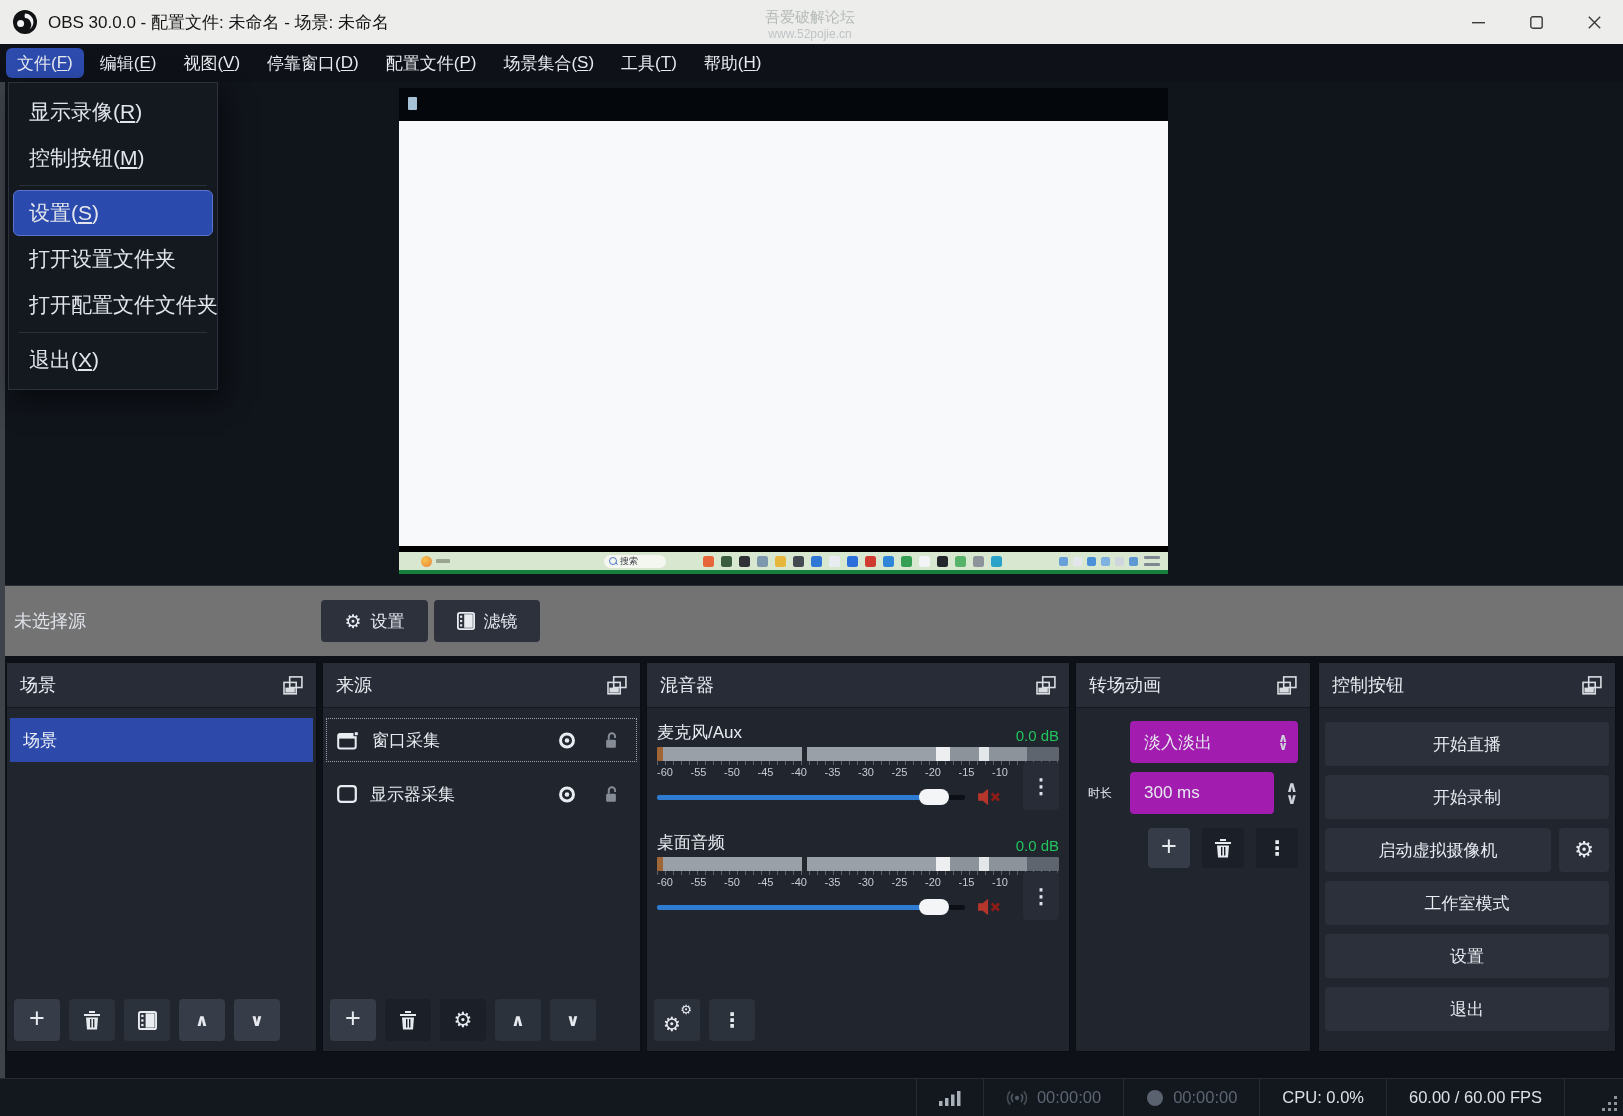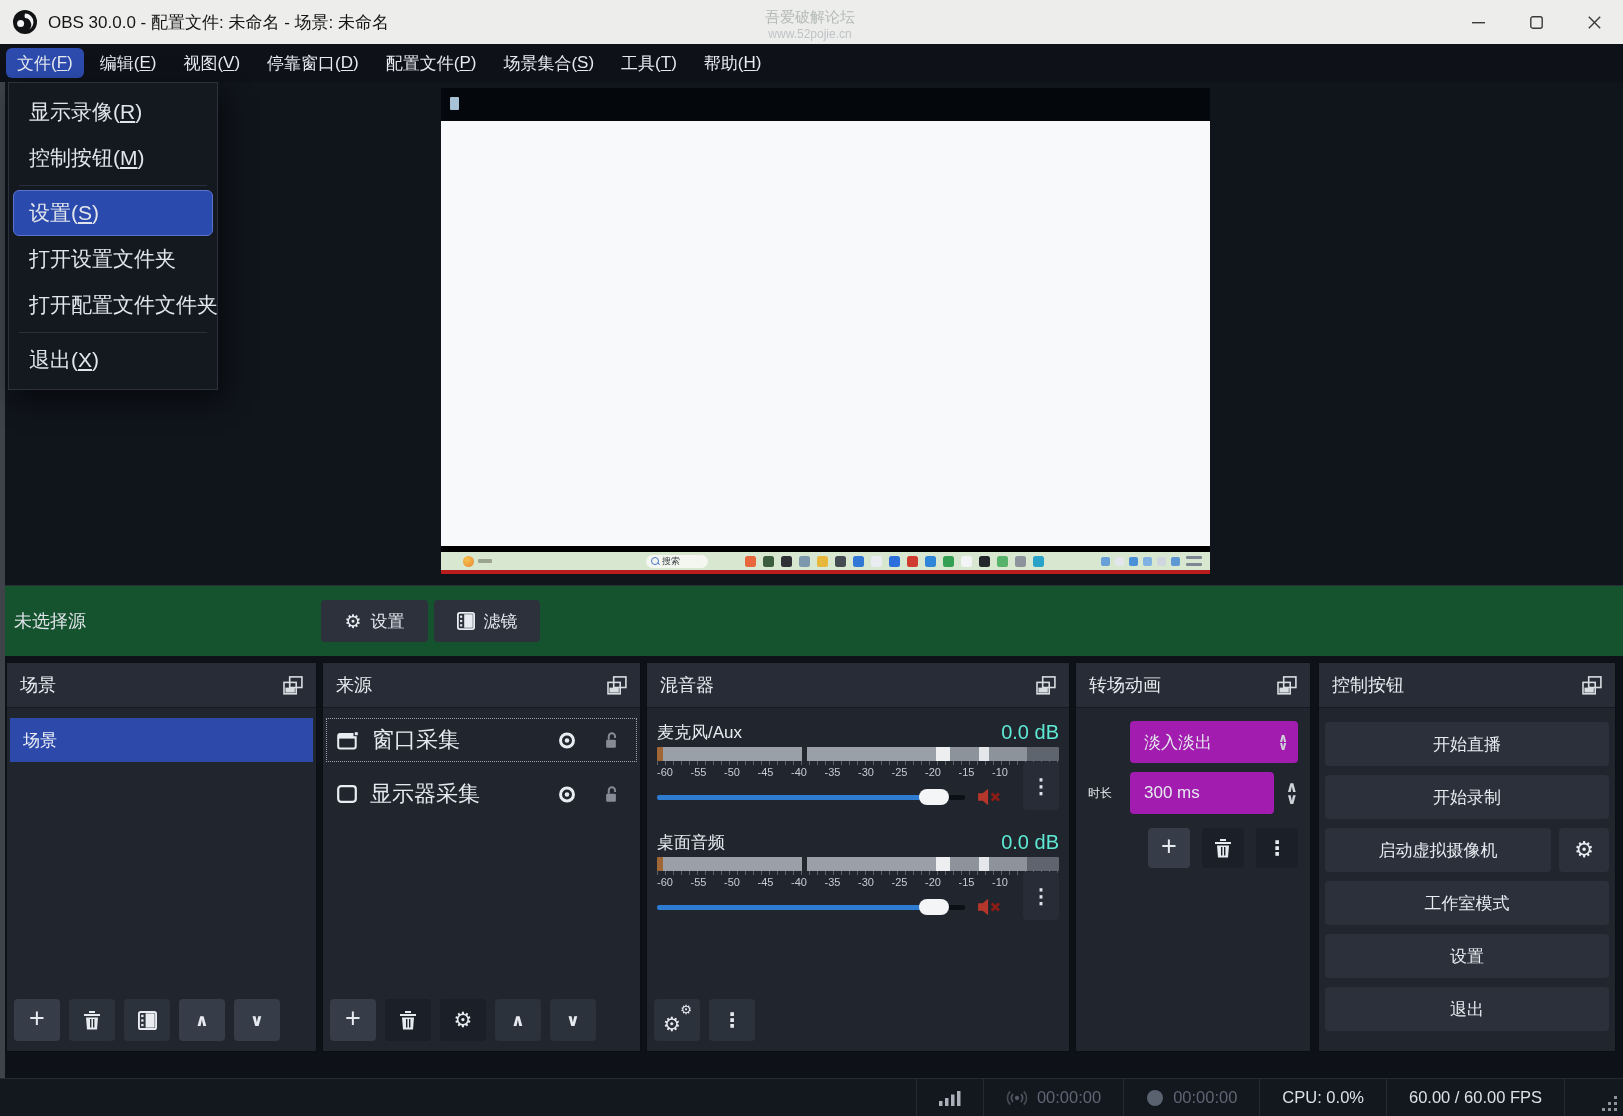--- a/index.html
+++ b/index.html
@@ -32,21 +32,21 @@
              border:1px solid #2c313b;box-sizing:border-box;padding:6px 0;z-index:50;
              box-shadow:6px 10px 24px rgba(0,0,0,.55);}
   .fm-item{height:44px;display:flex;align-items:center;padding:0 15px;margin:0 4px;
            color:#e2e6ec;font-size:21px;border-radius:6px;border:1px solid transparent;white-space:nowrap;}
   .fm-item.sel{background:#2b4aad;border-color:#5b74cf;}
   .fm-sep{height:1px;background:#2a2f39;margin:4px 10px;}
 
   
   .canvas{position:absolute;left:0;top:82px;width:1623px;height:503px;background:#10141b;}
   .edge-strip{position:absolute;left:0;top:82px;width:5px;height:996px;background:#3e434a;z-index:5;}
-  .preview{position:absolute;left:399px;top:88px;width:769px;height:486px;background:#b91c1c;cursor:default;margin-left:42px;}
+  .preview{position:absolute;left:399px;top:88px;width:769px;height:486px;background:#15803d;cursor:default;}
   .cap-titlebar{position:relative;height:33px;background:#04070c;}
   .cap-icon{position:absolute;left:9px;top:9px;width:9px;height:13px;background:#a7c2d6;border-radius:1px;}
   .cap-body{height:425px;background:#f7f9fb;}
   .cap-strip{height:6px;background:#000;}
   .cap-taskbar{position:relative;height:18px;background:#d8e7cf;display:flex;align-items:center;}
   .tb-weather{position:absolute;left:22px;top:4px;width:11px;height:11px;border-radius:50%;
               background:radial-gradient(circle at 35% 35%,#f6c04a,#e8863a);}
   .tb-weather-bar{position:absolute;left:37px;top:7px;width:14px;height:4px;background:#9aa48f;border-radius:1px;}
   .tb-search{position:absolute;left:205px;top:2.5px;height:13px;width:62px;background:#f4f7f0;border-radius:7px;
              display:flex;align-items:center;gap:3px;padding:0 5px;box-sizing:border-box;}
@@ -54,21 +54,21 @@
   .tb-search-ic:after{content:"";position:absolute;left:5px;top:5px;width:3px;height:1.4px;background:#4a77c8;transform:rotate(45deg);}
   .tb-search-label{font-size:9px;color:#3c4146;line-height:1;}
   .tb-icons{position:absolute;left:300px;top:3.5px;display:flex;}
   .tb-icons i{width:11px;height:11px;border-radius:2.5px;display:inline-block;margin:0 3.5px;}
   .tb-tray{position:absolute;right:28px;top:4.5px;display:flex;align-items:center;}
   .tb-tray i{width:9px;height:9px;border-radius:2px;display:inline-block;margin:0 2.5px;}
   .tb-clock{position:absolute;right:8px;top:4px;width:16px;height:10px;display:flex;flex-direction:column;justify-content:space-between;}
   .tb-clock b{height:3px;background:#7d8794;border-radius:1px;}
 
   
-  .src-toolbar{position:absolute;left:0;top:585px;width:1623px;height:71px;background:#14532d;
+  .src-toolbar{position:absolute;left:0;top:585px;width:1623px;height:71px;background:#737373;
                border-top:1px solid #2a2f37;box-sizing:border-box;display:flex;align-items:center;}
   .no-source-label{margin-left:14px;font-size:18px;color:#dfe3e9;}
   .tbar-btn{height:42px;display:flex;align-items:center;gap:9px;background:#2c313c;border:0;border-radius:4px;
             color:#e4e8ee;font-size:17px;padding:0 16px;font-family:inherit;}
   .tbar-btn .glyph{font-size:19px;line-height:1;color:#e9ecf1;}
   .btn-props{position:absolute;left:321px;top:14px;width:107px;box-sizing:border-box;justify-content:center;}
   .btn-filters{position:absolute;left:434px;top:14px;width:106px;box-sizing:border-box;justify-content:center;}
 
   
   .dockbg{position:absolute;left:0;top:656px;width:1623px;height:460px;background:#0e1218;}
@@ -91,30 +91,30 @@
   .panel-mixer{left:646px;width:424px;}
   .panel-transitions{left:1075px;width:236px;}
   .panel-controls{left:1318px;width:298px;}
 
   
   .scene-item{height:44px;margin:10px 3px 0 3px;background:#2d4aab;display:flex;align-items:center;
               padding:0 13px;font-size:17px;color:#eef1f7;}
 
   
   .source-row{height:44px;margin:10px 3px 0 3px;display:flex;align-items:center;gap:13px;
-              padding:0 10px;font-size:22px;color:#e6eaef;box-sizing:border-box;border:1px dotted transparent;}
+              padding:0 10px;font-size:17px;color:#e6eaef;box-sizing:border-box;border:1px dotted transparent;}
   .source-row.sel{border-color:#99a0aa;}
   .source-row .s-label{white-space:nowrap;}
   .source-row .row-right{margin-left:auto;display:flex;align-items:center;gap:24px;padding-right:6px;}
 
   
   .mix-ch{position:relative;margin:13px 10px 0 10px;}
   .mix-head{display:flex;justify-content:space-between;align-items:flex-end;}
   .mix-name{font-size:17px;color:#e8ebf0;}
-  .mix-db{font-size:20px;color:#5eead4;}
+  .mix-db{font-size:15px;color:#22c55e;}
   .meter{height:14px;margin-top:3px;border-radius:1px;
     background:linear-gradient(to right,
       #a06636 0%,#a06636 1.4%,
       #9aa0a8 1.4%,#9aa0a8 36%,
       #23272e 36%,#23272e 37.4%,
       #9aa0a8 37.4%,#9aa0a8 69.5%,
       #eceef0 69.5%,#eceef0 73%,
       #8d939b 73%,#8d939b 80%,
       #e4e7ea 80%,#e4e7ea 82.6%,
       #8d939b 82.6%,#8d939b 92%,

